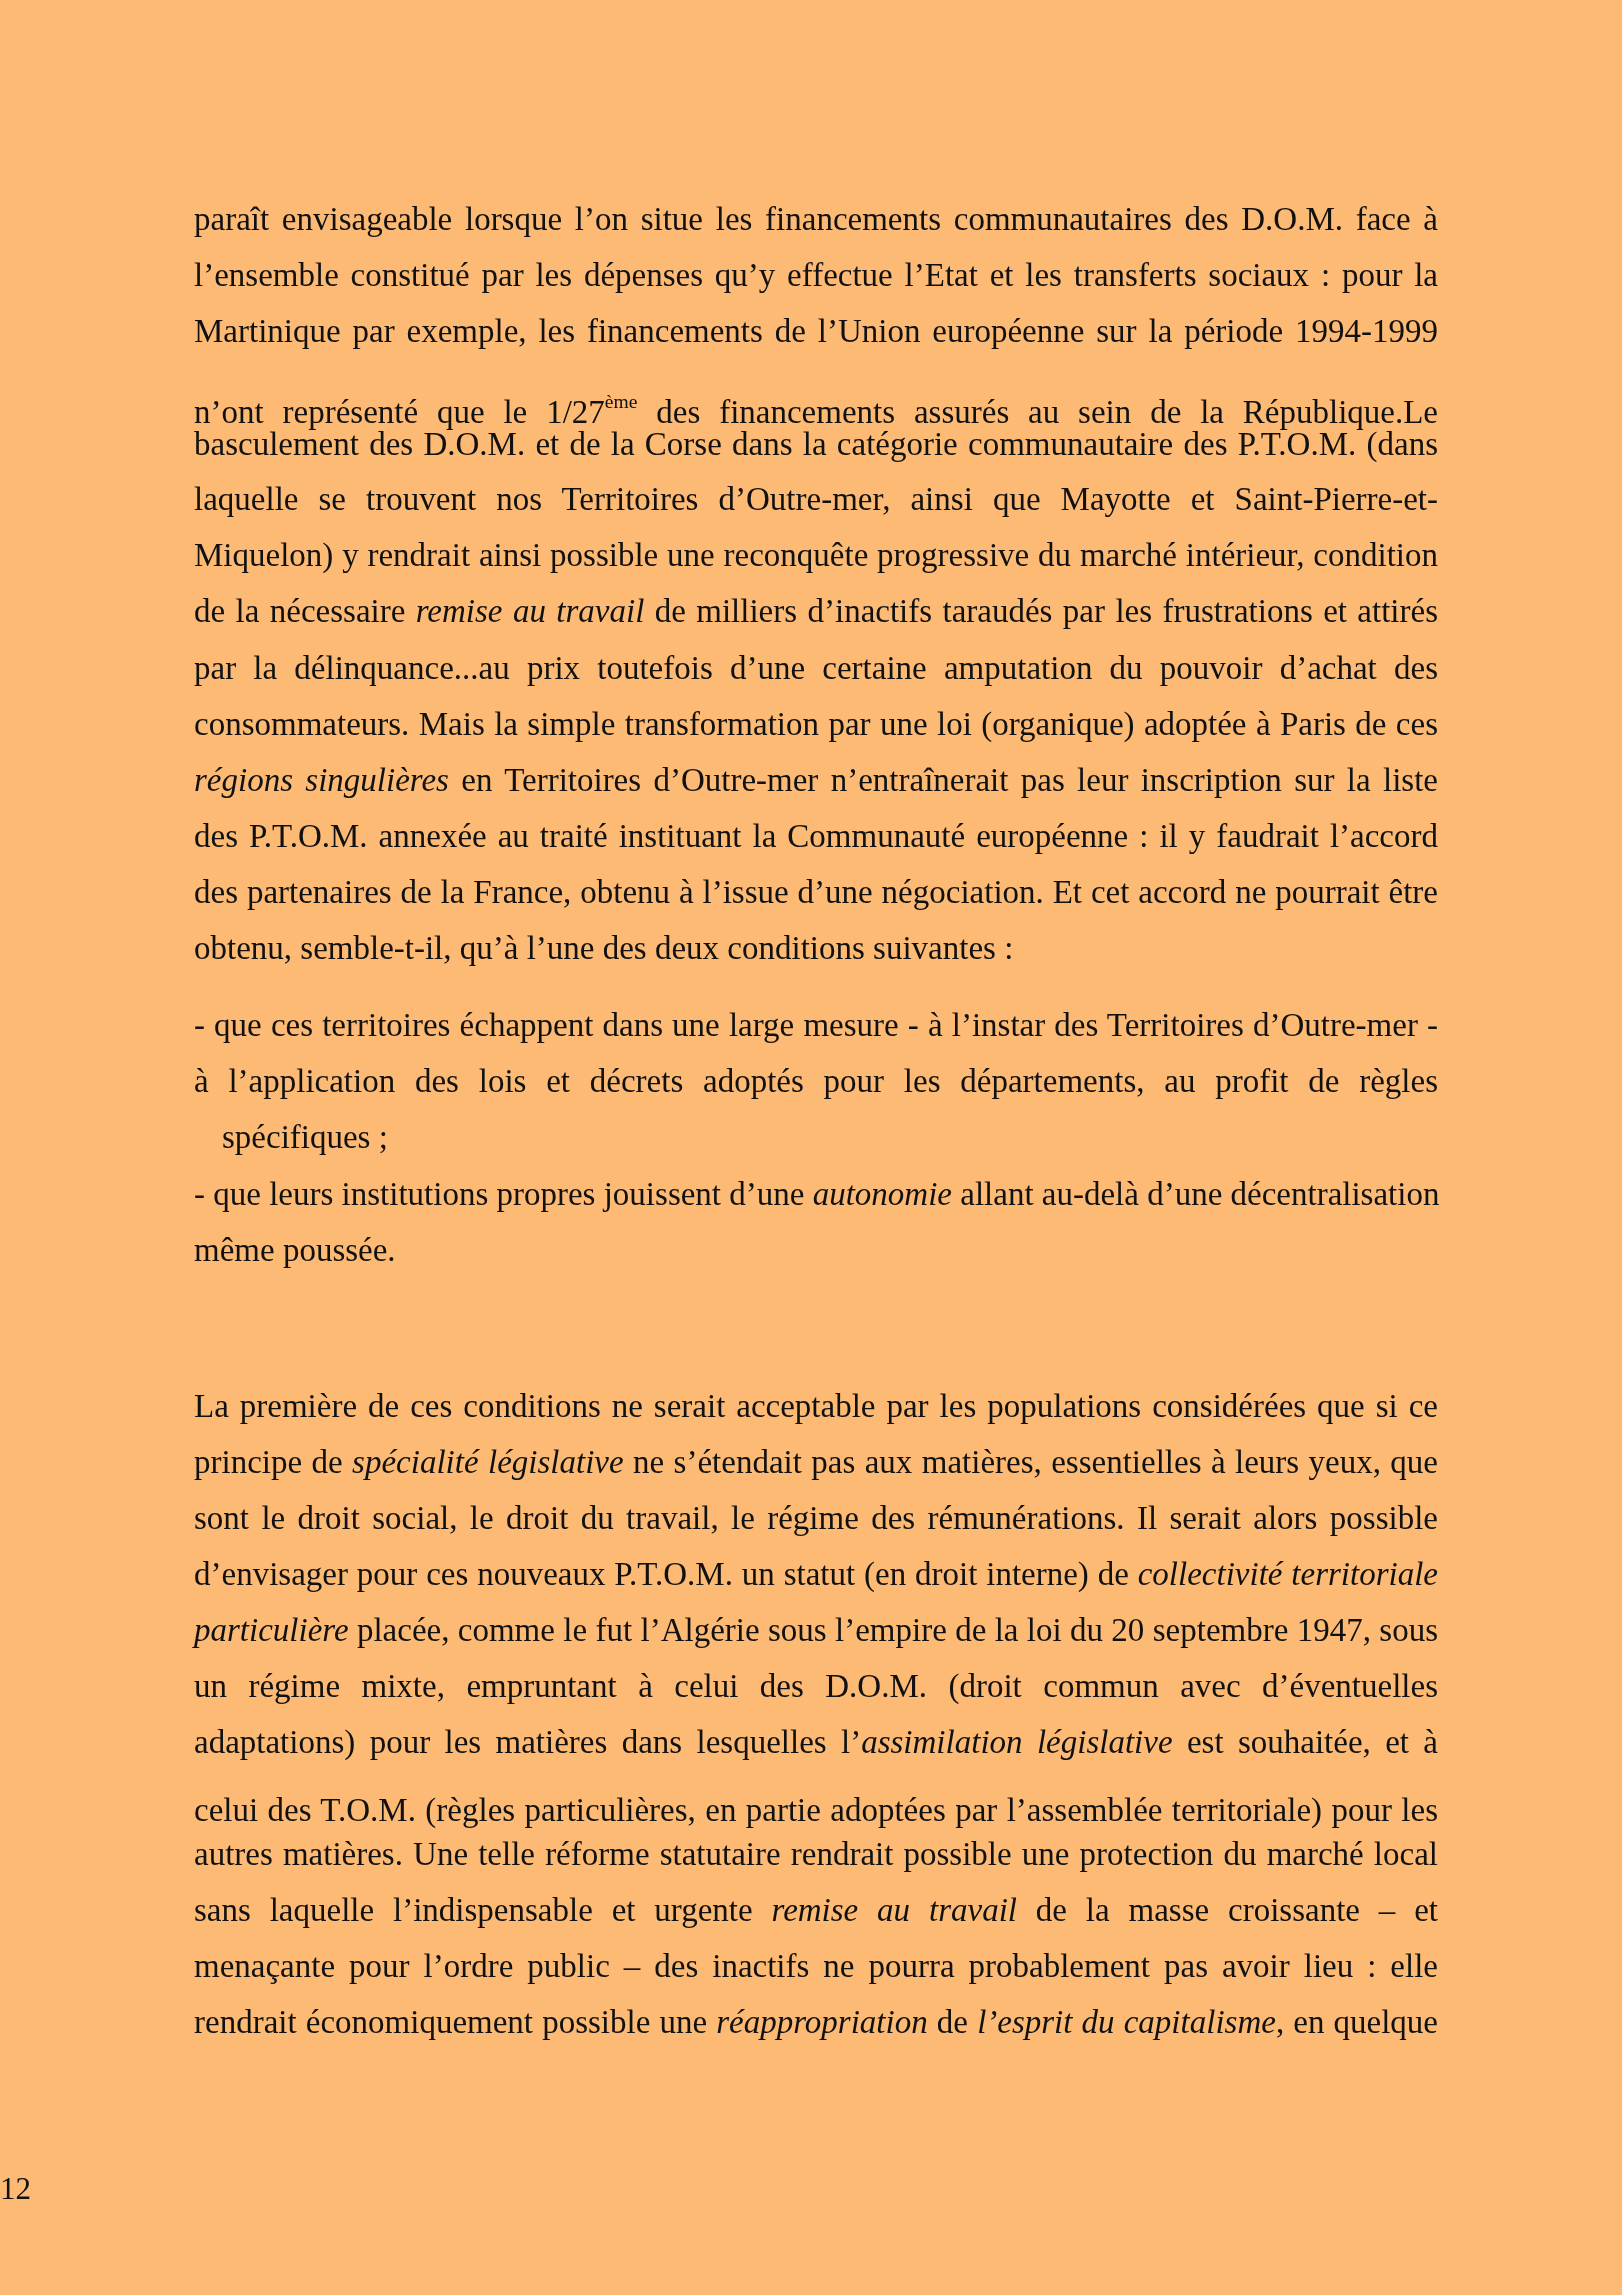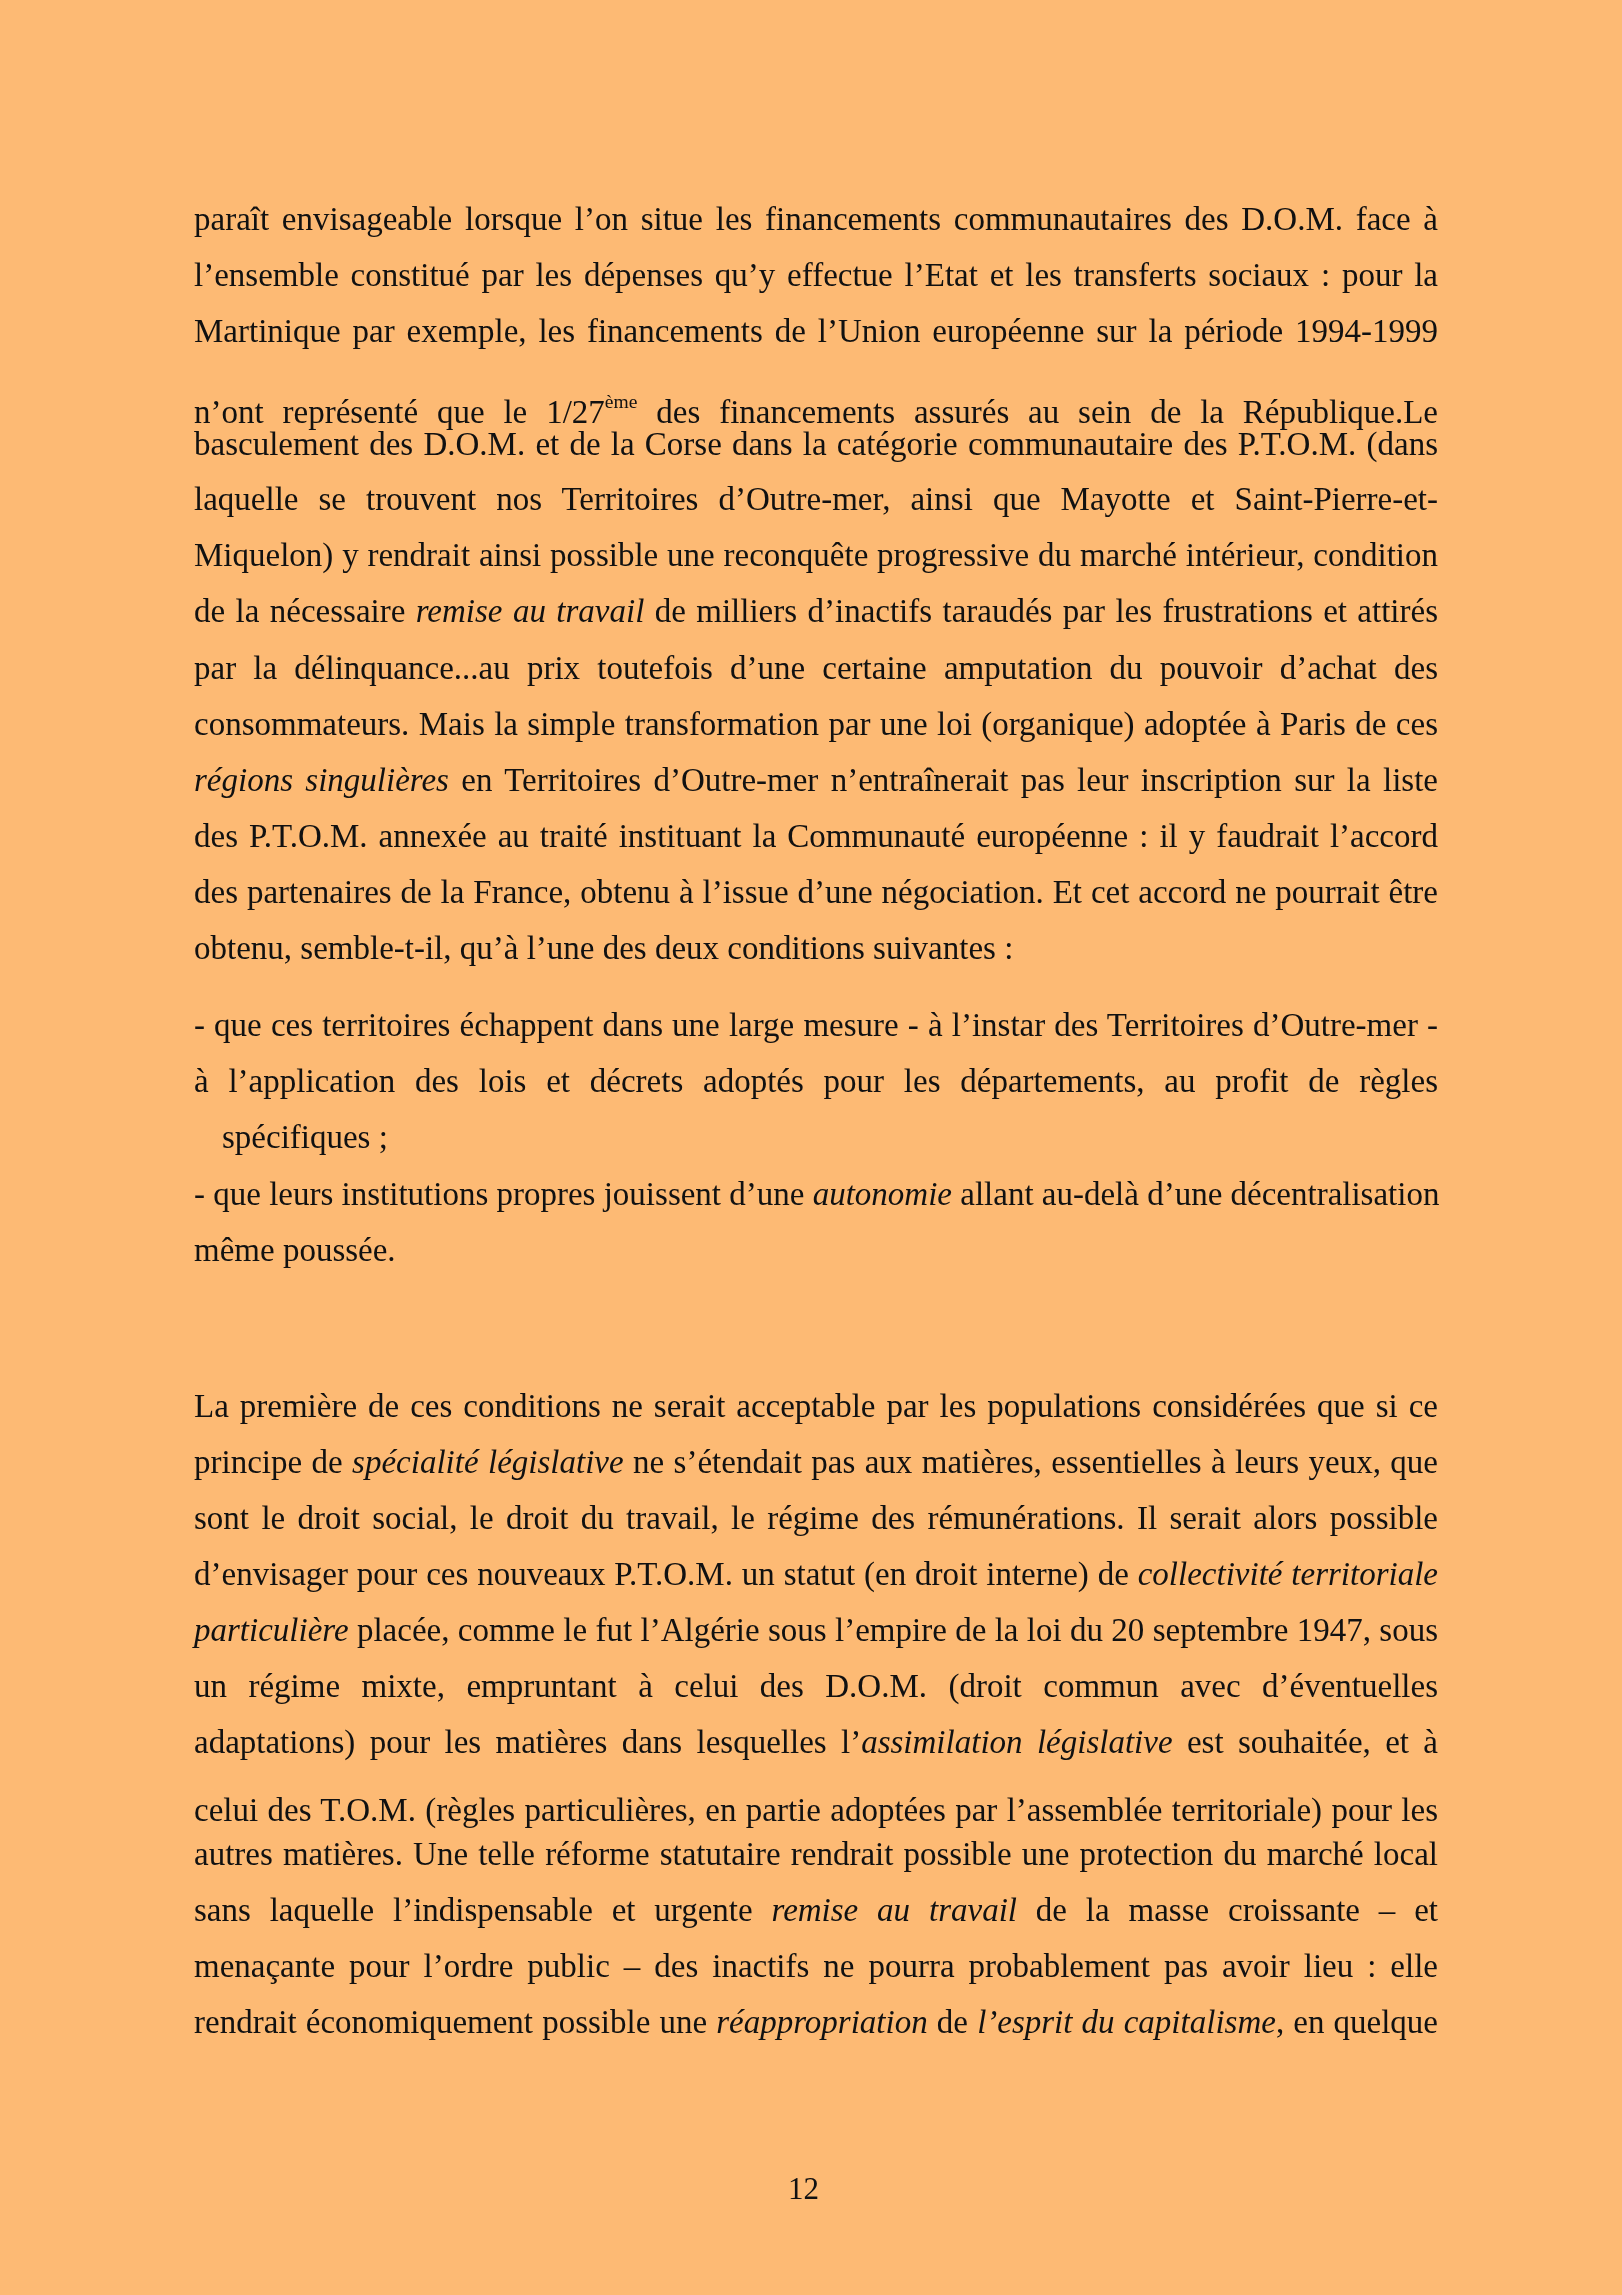--- a/index.html
+++ b/index.html
@@ -11,21 +11,21 @@
   .line {
     position: absolute; left: 194px; width: 1244px;
     font-size: 33px; line-height: 44px; height: 44px;
     white-space: nowrap; overflow: visible;
   }
   .line.j { text-align: justify; text-align-last: justify; }
   .line.l { text-align: left; }
   .line i { font-style: italic; }
   sup { font-size: 19.6px; vertical-align: 0; position: relative; top: -14.7px; }
   .pageno {
-    position: absolute; top: 2169px; left: 0; width: 1607px; text-align: center;
+    position: absolute; top: 2169px; left: 0; width: 1607px; text-align: left;
     font-size: 31px; line-height: 39px;
   }
 </style>
 </head>
 <body>
 
 <div class="page">
   <div id="body-text">
       <div>
         <div class="line j" style="top: 197px;"><span>paraît envisageable lorsque l’on situe les financements communautaires des D.O.M. face à</span></div>

